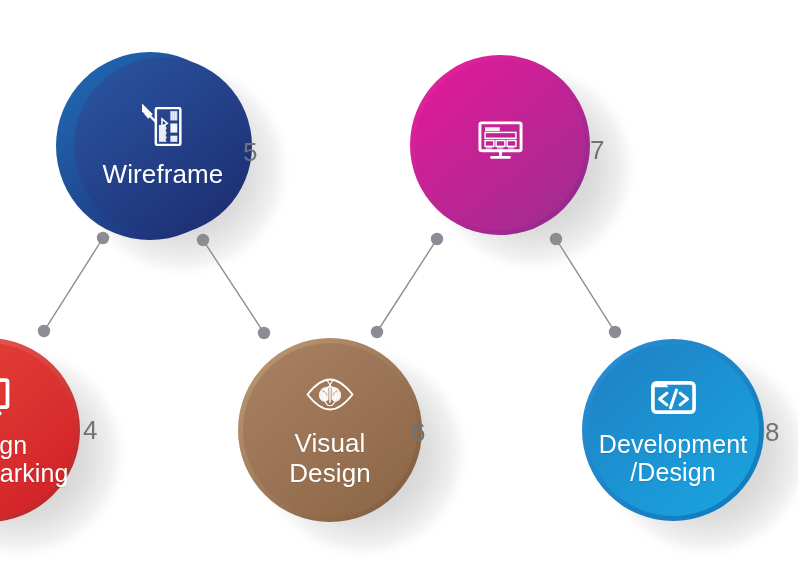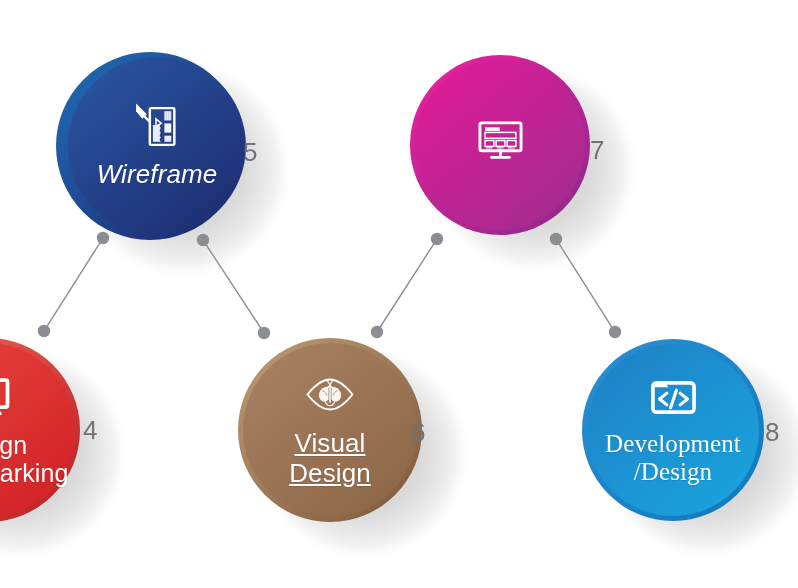--- a/index.html
+++ b/index.html
@@ -92,21 +92,21 @@
          <path d="M32 44v6" stroke="#fff" stroke-width="5"></path>
          <rect x="14" y="50" width="36" height="5" rx="2" fill="#fff"></rect>
           </svg>
           <div class="label" style="font-size: 25px; color: rgb(255, 255, 255);">Design
 Benchmarking</div>
         </div>
       </div>
       <div class="shadow" style="left: 82px; top: 68px; width: 202px; height: 202px;"></div>
       <div class="node" style="left: 56px; top: 52px; width: 188px; height: 188px;">
         <div class="rim" style="left: 0px; top: 0px; width: 188px; height: 188px; background: linear-gradient(135deg, rgb(31, 111, 184) 0%, rgb(32, 32, 106) 100%);"></div>
-        <div class="face" style="left: 12px; top: 5px; width: 178px; height: 178px; background: linear-gradient(140deg, rgb(43, 87, 164) 0%, rgb(28, 42, 110) 100%); font-style: italic;">
+        <div class="face" style="left: 18px; top: 5px; width: 178px; height: 178px; background: linear-gradient(140deg, rgb(43, 87, 164) 0%, rgb(28, 42, 110) 100%);">
           <svg width="49" height="49" viewBox="0 0 64 64" class="icon" fill="none" style="margin-bottom: 9px;">
             <rect x="22" y="8" width="32" height="48" rx="1.5" stroke="#fff" stroke-width="3.2"></rect>
          <rect x="41" y="12" width="9" height="12" fill="#fff"></rect>
          <path d="M41 12v12M43.5 12v12M46 12v12M48.5 12v12" stroke="#8fa0c8" stroke-width=".8"></path>
          <path d="M41 28h9v12h-9z" fill="#fff" opacity=".95"></path>
          <path d="M26 30h10v22H26z" fill="#fff" opacity=".9"></path>
          <path d="M41 44h9v8h-9z" fill="#fff" opacity=".9"></path>
          <path d="M36 30v22M36 36h5M36 42h5M36 48h5" stroke="#2b3f80" stroke-width="2" stroke-dasharray="3 3"></path>
          <path d="M4 2l14 14-6 6-8-10z" fill="#fff"></path>
          <path d="M12 16l10 10" stroke="#fff" stroke-width="3"></path>
@@ -122,21 +122,21 @@
           <svg width="48" height="48" viewBox="0 0 64 64" class="icon" fill="none" style="margin-bottom: 9px;">
             <path d="M2 30c11-14 22-20 30-20s19 6 30 20c-11 14-22 20-30 20S13 44 2 30z" stroke="#fff" stroke-width="2.4" fill="none"></path>
          <path d="M32 18c-3 2-6 6-7 11-1 5 0 10 2 13 1 2 3 3 5 3" stroke="#fff" stroke-width="1.6" fill="none"></path>
          <path d="M32 18c3 2 6 6 7 11 1 5 0 10-2 13-1 2-3 3-5 3" stroke="#fff" stroke-width="1.6" fill="none"></path>
          <path d="M30 20c-5-1-10 2-12 7-2 5 0 10 4 12 3 1 6 0 8-2z" fill="#fff" opacity=".92"></path>
          <path d="M34 20c5-1 10 2 12 7 2 5 0 10-4 12-3 1-6 0-8-2z" fill="#fff" opacity=".92"></path>
          <path d="M32 17v24" stroke="#fff" stroke-width="2"></path>
          <path d="M32 17l-4-6M32 17l4-6" stroke="#fff" stroke-width="1.6"></path>
          <path d="M22 25c3 1 5 3 6 6M42 25c-3 1-5 3-6 6" stroke="#a98264" stroke-width="1.1"></path>
           </svg>
-          <div class="label" style="font-size: 26px; color: rgb(255, 255, 255); text-decoration: underline;">Visual
+          <div class="label" style="font-size: 26px; color: rgb(255, 255, 255);">Visual
 Design</div>
         </div>
       </div>
       <div class="shadow" style="left: 436px; top: 71px; width: 194px; height: 194px;"></div>
       <div class="node" style="left: 410px; top: 55px; width: 180px; height: 180px;">
         <div class="rim" style="left: 0px; top: 0px; width: 180px; height: 180px; background: linear-gradient(135deg, rgb(239, 31, 156) 0%, rgb(138, 42, 140) 100%);"></div>
         <div class="face" style="left: 5px; top: 5px; width: 170px; height: 170px; background: linear-gradient(140deg, rgb(229, 24, 154) 0%, rgb(156, 47, 142) 100%);">
           <svg width="47" height="47" viewBox="0 0 64 64" class="icon" fill="none" style="margin-bottom: 9px;">
             <rect x="4" y="8" width="56" height="38" rx="2.5" stroke="#fff" stroke-width="4"></rect>
          <rect x="11" y="14" width="20" height="5" fill="#fff" opacity=".95"></rect>
@@ -144,21 +144,21 @@
          <rect x="11" y="32" width="12" height="8" stroke="#fff" stroke-width="2"></rect>
          <rect x="26" y="32" width="12" height="8" stroke="#fff" stroke-width="2"></rect>
          <rect x="41" y="32" width="12" height="8" stroke="#fff" stroke-width="2"></rect>
          <path d="M12 42h9M12 45h7M27 42h9M27 45h7M42 42h9M42 45h7" stroke="#fff" stroke-width="1.6" opacity=".85"></path>
          <path d="M32 46v7" stroke="#fff" stroke-width="4"></path>
          <rect x="18" y="53" width="28" height="4" rx="1.5" fill="#fff"></rect>
           </svg>
         </div>
       </div>
       <div class="shadow" style="left: 608px; top: 355px; width: 196px; height: 196px;"></div>
-      <div class="node" style="left: 582px; top: 339px; width: 182px; height: 182px; font-family: Liberation Serif, serif;">
+      <div class="node" style="left: 582px; top: 339px; width: 182px; height: 182px;">
         <div class="rim" style="left: 0px; top: 0px; width: 182px; height: 182px; background: linear-gradient(135deg, rgb(43, 143, 212) 0%, rgb(14, 121, 189) 100%);"></div>
         <div class="face" style="left: 5px; top: 5px; width: 172px; height: 172px; background: linear-gradient(140deg, rgb(31, 127, 196) 0%, rgb(25, 166, 224) 100%);">
           <svg width="47" height="47" viewBox="0 0 64 64" class="icon" fill="none" style="margin-bottom: 9px;">
             <rect x="4" y="12" width="56" height="40" rx="5" stroke="#fff" stroke-width="5"></rect>
          <path d="M4 17c0-3 2-5 5-5h12l4 6H4z" fill="#fff"></path>
          <path d="M23 26 13 34l10 8" stroke="#fff" stroke-width="4.2" stroke-linecap="round" stroke-linejoin="round" fill="none"></path>
          <path d="M41 26l10 8-10 8" stroke="#fff" stroke-width="4.2" stroke-linecap="round" stroke-linejoin="round" fill="none"></path>
          <path d="M36 22 28 46" stroke="#fff" stroke-width="4.2" stroke-linecap="round"></path>
           </svg>
           <div class="label" style="font-size: 25px; color: rgb(255, 255, 255);">Development

